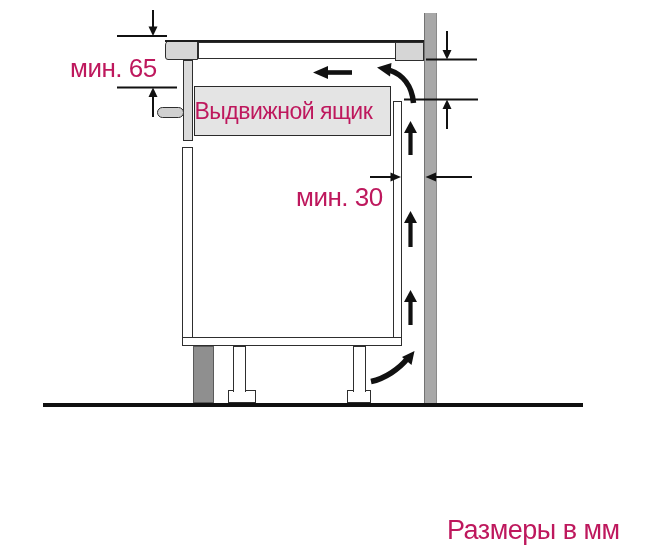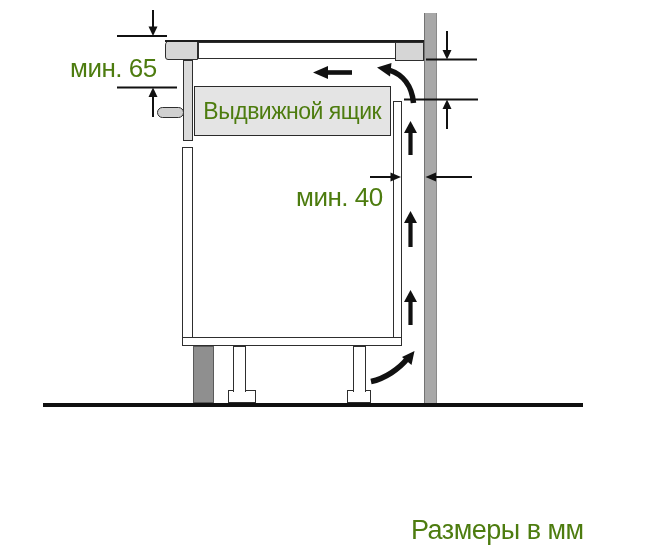--- a/index.html
+++ b/index.html
@@ -7,30 +7,30 @@
     --handle:#d0d0d0; --drawer_fill:#e4e4e4; --line:#1a1a1a; --background:#ffffff;
   }
   html,body{margin:0;padding:0;background:var(--background);}
   .stage{
     position:relative;width:661px;height:557px;background:var(--background);
     font-family:"Liberation Sans","DejaVu Sans",sans-serif;color:var(--line);
     overflow:hidden;
   }
   .abs{position:absolute;box-sizing:border-box;}
   .outlined{border:1.5px solid #2e2e2e;background:#fff;}
-  .lbl{position:absolute;white-space:nowrap;color:#4d7c0f;}
+  .lbl{position:absolute;white-space:nowrap;color:#be185d;}
   .dim-lbl{font-size:26px;letter-spacing:-0.5px;}
   .drawer-box{
     position:absolute;left:193.5px;top:86px;width:197.5px;height:50px;
     background:var(--drawer_fill);border:1.6px solid #2a2a2a;
-    display:flex;align-items:center;justify-content:center;box-sizing:border-box;
+    display:flex;align-items:center;box-sizing:border-box;
   }
   .drawer-box .lbl{position:static;font-size:23px;letter-spacing:-0.5px;}
   svg.overlay{position:absolute;left:0;top:0;pointer-events:none;}
-  .caption{font-size:27px;letter-spacing:-0.5px;}
+  .caption{font-size:27px;letter-spacing:-0.5px;margin-left:36px;}
 </style>
 </head>
 <body>
 
 <div class="stage">
 
   <div class="abs" style="left:424px;top:13px;width:13px;height:390px;background:var(--wall);border-left:1px solid #737373;border-right:1px solid #8a8a8a;"></div>
 
   <div class="abs" style="left:43px;top:402.5px;width:540px;height:4.5px;background:#101010;"></div>
 
@@ -98,17 +98,17 @@
       <polygon points="414.5,351 411.5,365 402,357"></polygon>
     </g>
 
     <g fill="none" stroke="#111" stroke-width="5.5">
       <path d="M413.5,103 C412,86 403,74.5 389,70"></path>
       <path d="M371,381.5 C385,378.5 399,369 407.5,358.5"></path>
     </g>
   </svg>
 
   <div class="lbl dim-lbl" style="left:70px;top:53px;">мин. 65</div>
-  <div class="lbl dim-lbl" style="left:296px;top:182px;">мин. 40</div>
+  <div class="lbl dim-lbl" style="left:296px;top:182px;">мин. 30</div>
 
   <div class="lbl caption" style="left:411px;top:515px;">Размеры в мм</div>
 
 </div>
 
 </body></html>

